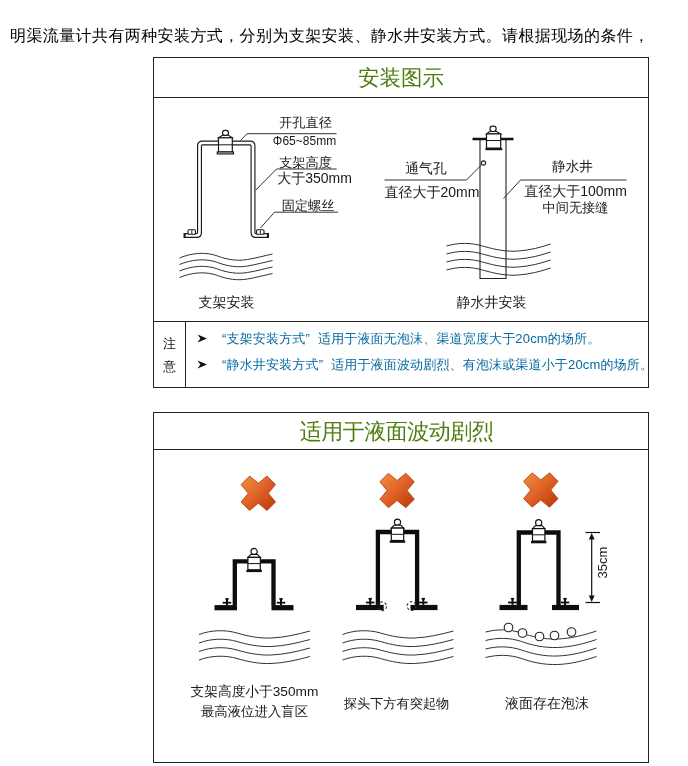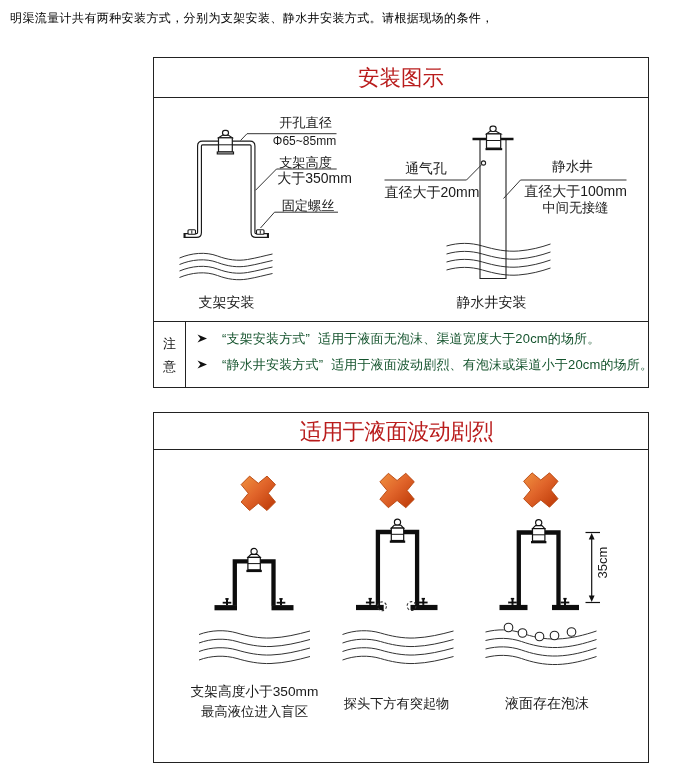--- a/index.html
+++ b/index.html
@@ -1,30 +1,30 @@
 <!DOCTYPE html>
 <html lang="zh"><head>
 <meta charset="utf-8">
 <style>
 html,body{margin:0;padding:0;background:#fff;}
 body{width:688px;height:766px;position:relative;font-family:"Liberation Sans",sans-serif;
      -webkit-font-smoothing:antialiased;}
-.top{position:absolute;left:10px;top:10px;font-size:12px;letter-spacing:0.4px;color:#000;}
+.top{position:absolute;left:10px;top:26px;font-size:16px;letter-spacing:0.4px;color:#000;}
 .box{position:absolute;left:153px;width:494px;border:1.5px solid #222;background:#fff;}
 .box1{top:57px;height:329px;}
 .box2{top:411.5px;height:349px;}
-.btitle{border-bottom:1.5px solid #222;text-align:center;color:#b91c1c;}
+.btitle{border-bottom:1.5px solid #222;text-align:center;color:#4d7c0f;}
 .box1 .btitle{height:38.5px;line-height:41px;font-size:21.5px;}
 .box2 .btitle{height:36.5px;line-height:37.5px;font-size:22px;letter-spacing:-0.5px;padding-right:9px;}
 .content{position:relative;}
 .note{position:absolute;left:0;right:0;bottom:0;top:263px;border-top:1.5px solid #222;display:flex;}
 .nlab{flex:0 0 31px;width:31px;border-right:1.5px solid #222;display:flex;flex-direction:column;
       justify-content:center;align-items:center;font-size:13px;color:#111;line-height:23px;}
 .nbody{flex:1;display:flex;flex-direction:column;justify-content:center;padding-left:11px;padding-bottom:5px;}
-.nline{font-size:13px;color:#14532d;line-height:26px;white-space:nowrap;letter-spacing:0.16px;}
+.nline{font-size:13px;color:#0369a1;line-height:26px;white-space:nowrap;letter-spacing:0.16px;}
 .arr{display:inline-block;vertical-align:-1px;margin-right:6px;}
 svg text{fill:#1a1a1a;}
 .qo{display:inline-block;width:12.5px;text-align:right;}
 .qc{display:inline-block;width:12.5px;text-align:left;}
 </style>
 </head>
 <body>
 <div class="top">明渠流量计共有两种安装方式，分别为支架安装、静水井安装方式。请根据现场的条件，</div>
 
 <div class="box box1">

